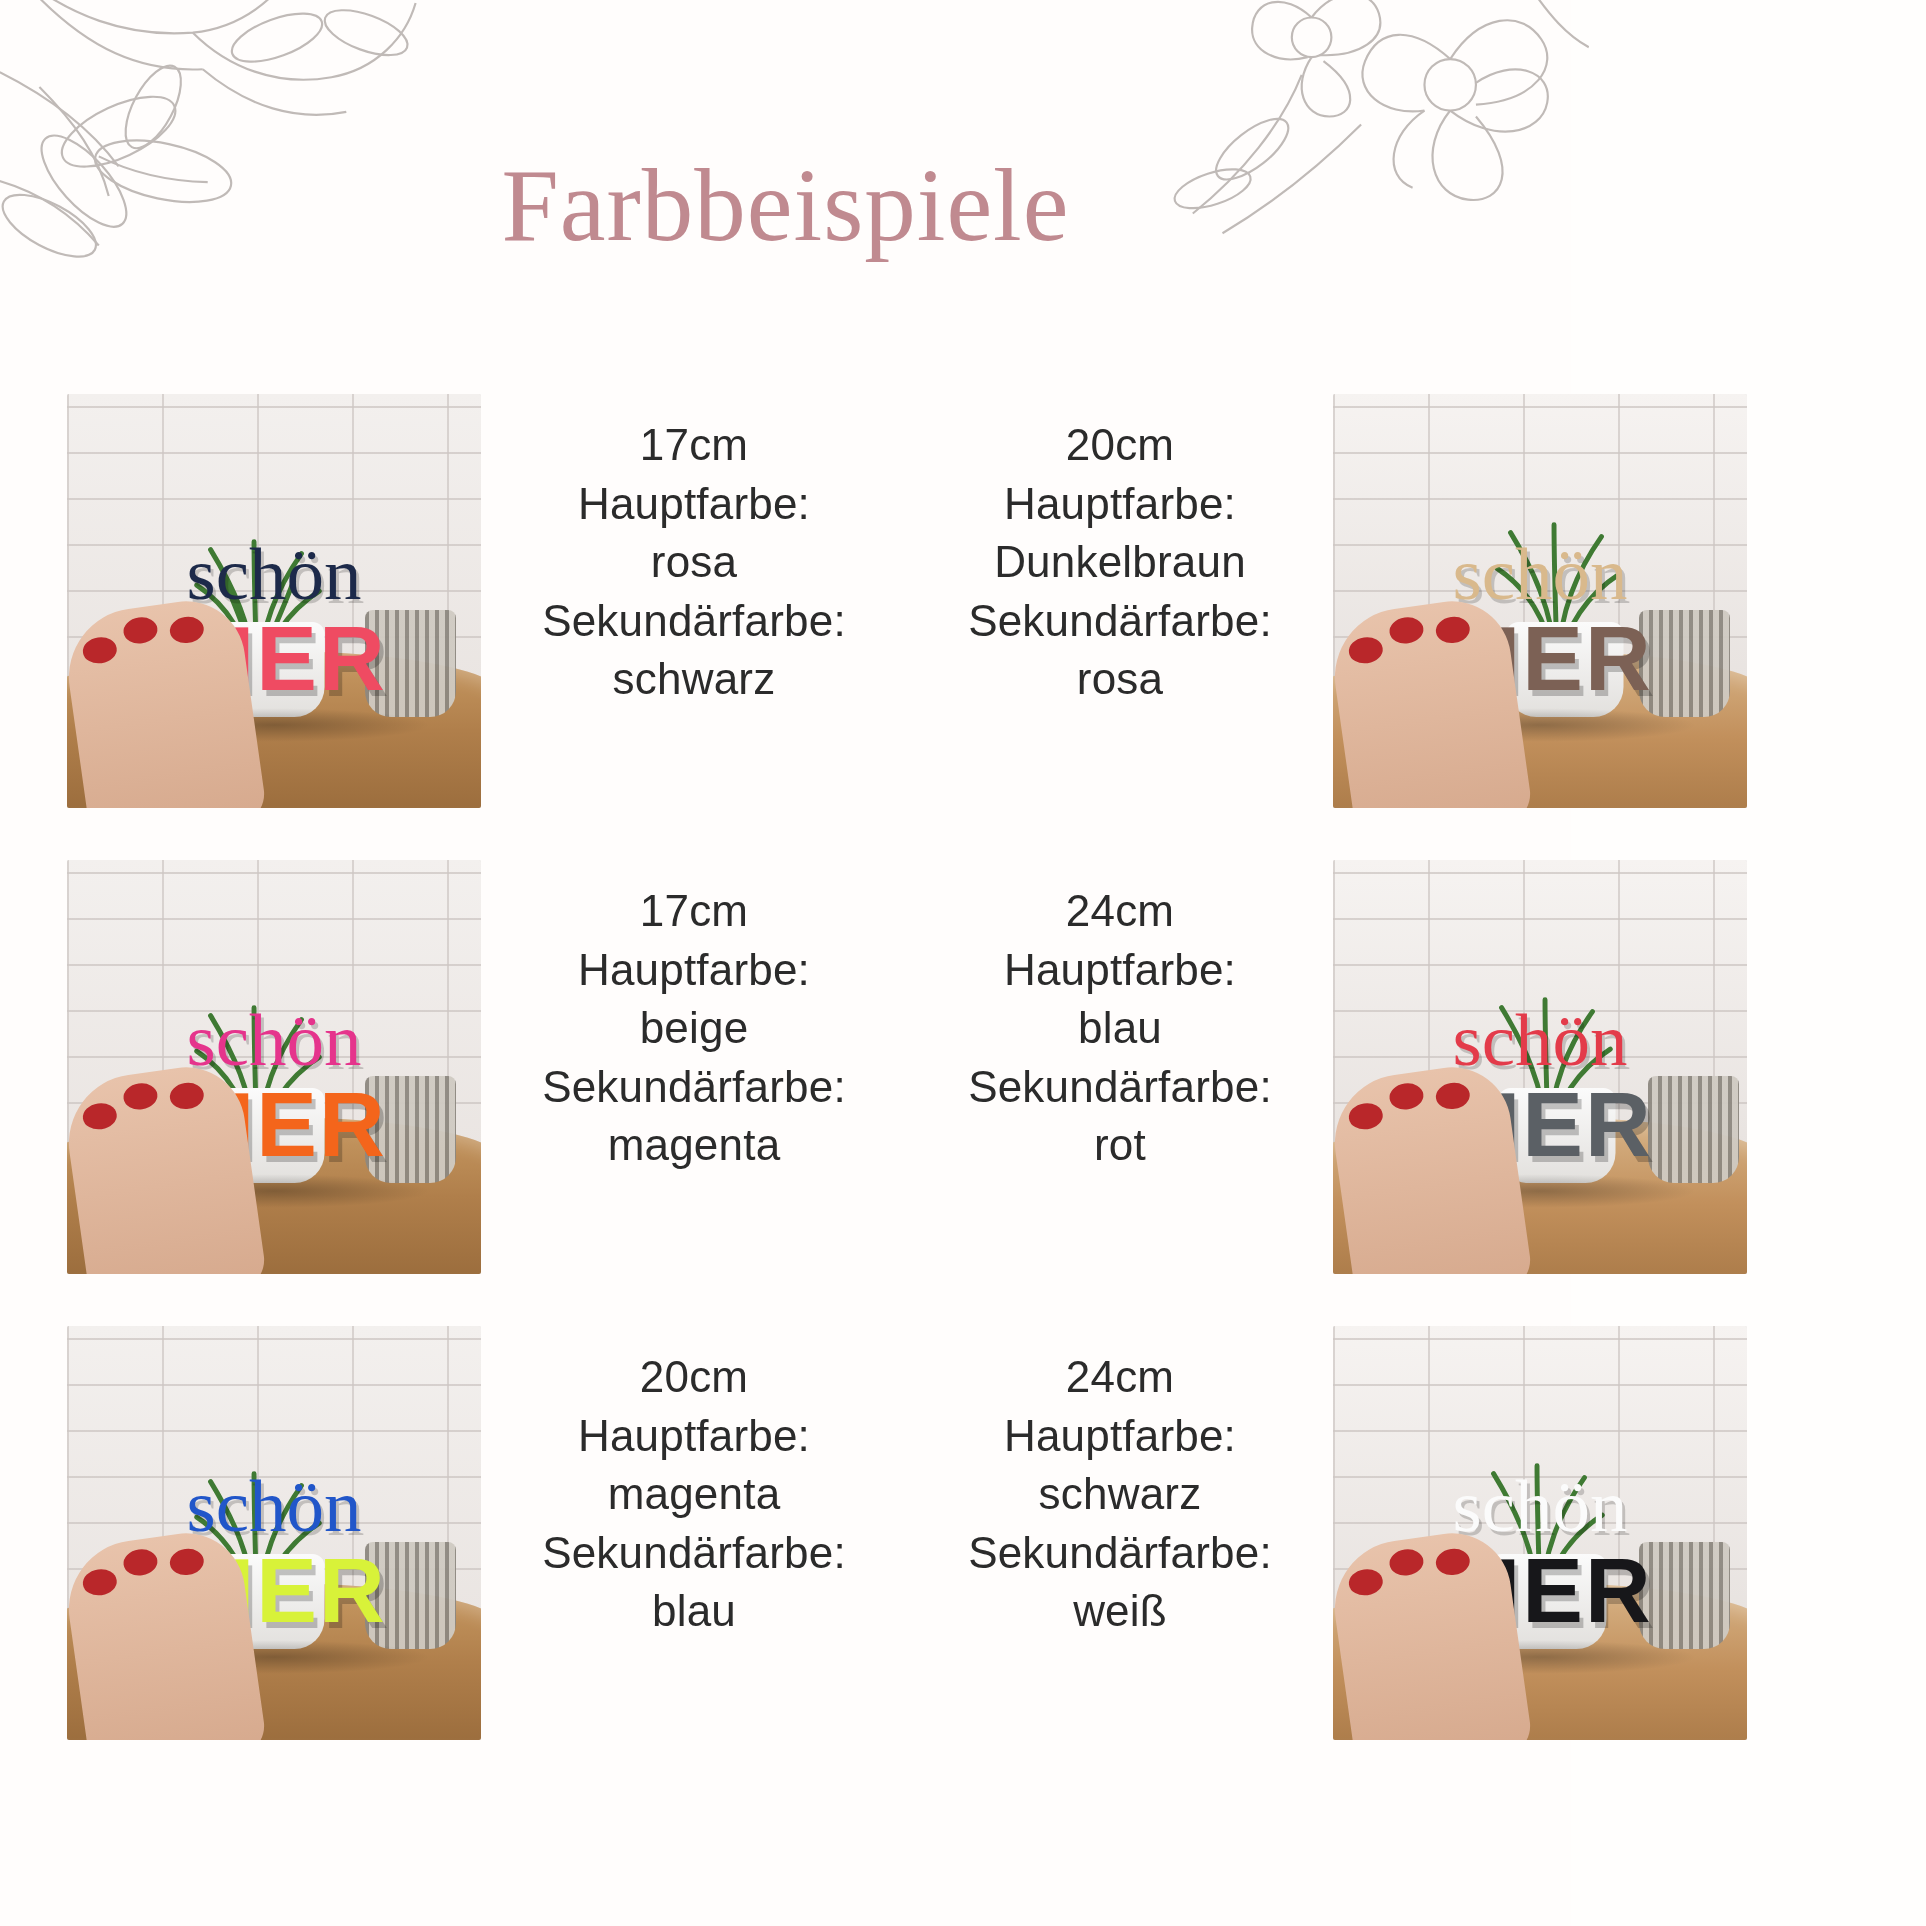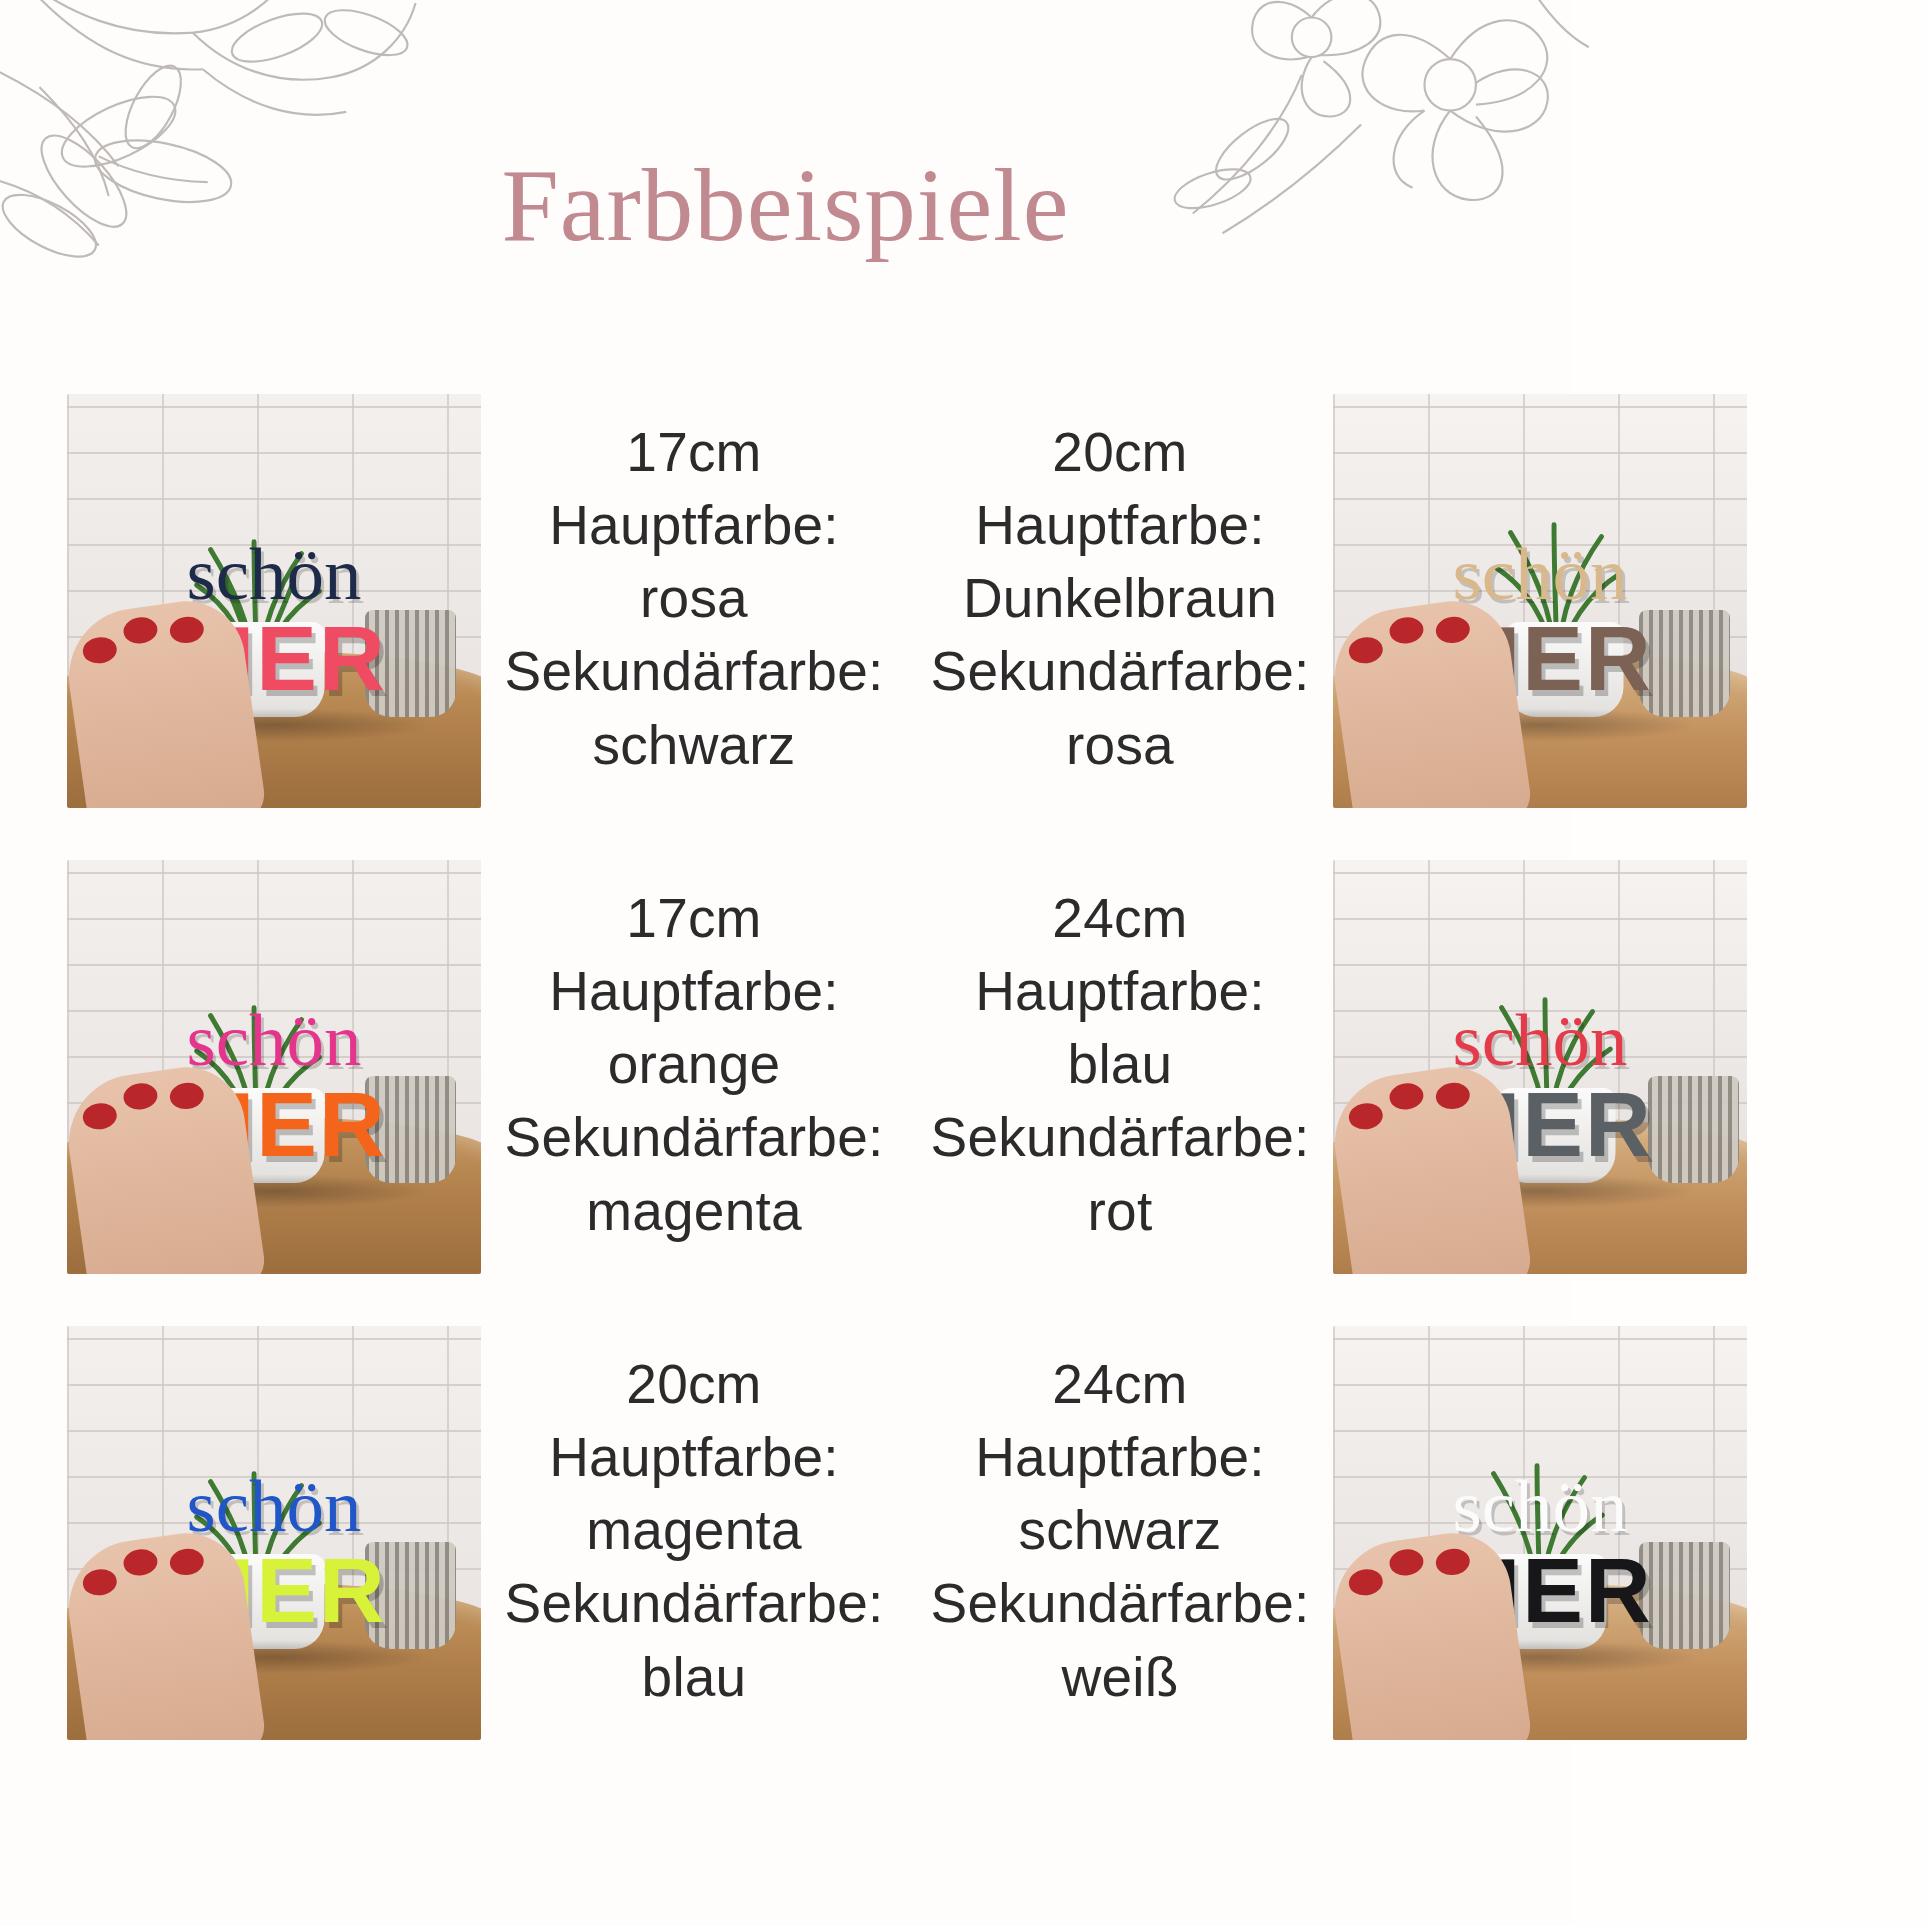--- a/index.html
+++ b/index.html
@@ -68,21 +68,21 @@
     position: relative;
     overflow: hidden;
     flex: 0 0 auto;
     background: #ddd;
   }
 
   .caption {
     flex: 0 0 auto;
     width: 426px;
     text-align: center;
-    font-size: 55px;
+    font-size: 44px;
     line-height: 1.33;
     color: #2b2b2b;
     font-family: "Liberation Sans", sans-serif;
     padding-top: 22px;
     letter-spacing: 0.2px;
   }
   .caption .line { display: block; white-space: nowrap; }
 
   
   .scene { position: absolute; inset: 0; }
@@ -347,21 +347,21 @@
             <div class="nail n1"></div>
               <div class="nail n2"></div>
               <div class="nail n3"></div>
           </div>
         </div>
       </div>
 
       <div class="caption">
         <span class="line">17cm</span>
         <span class="line">Hauptfarbe:</span>
-        <span class="line">orange</span>
+        <span class="line">beige</span>
         <span class="line">Sekundärfarbe:</span>
         <span class="line">magenta</span>
       </div>
 
       <div class="caption">
         <span class="line">24cm</span>
         <span class="line">Hauptfarbe:</span>
         <span class="line">blau</span>
         <span class="line">Sekundärfarbe:</span>
         <span class="line">rot</span>

